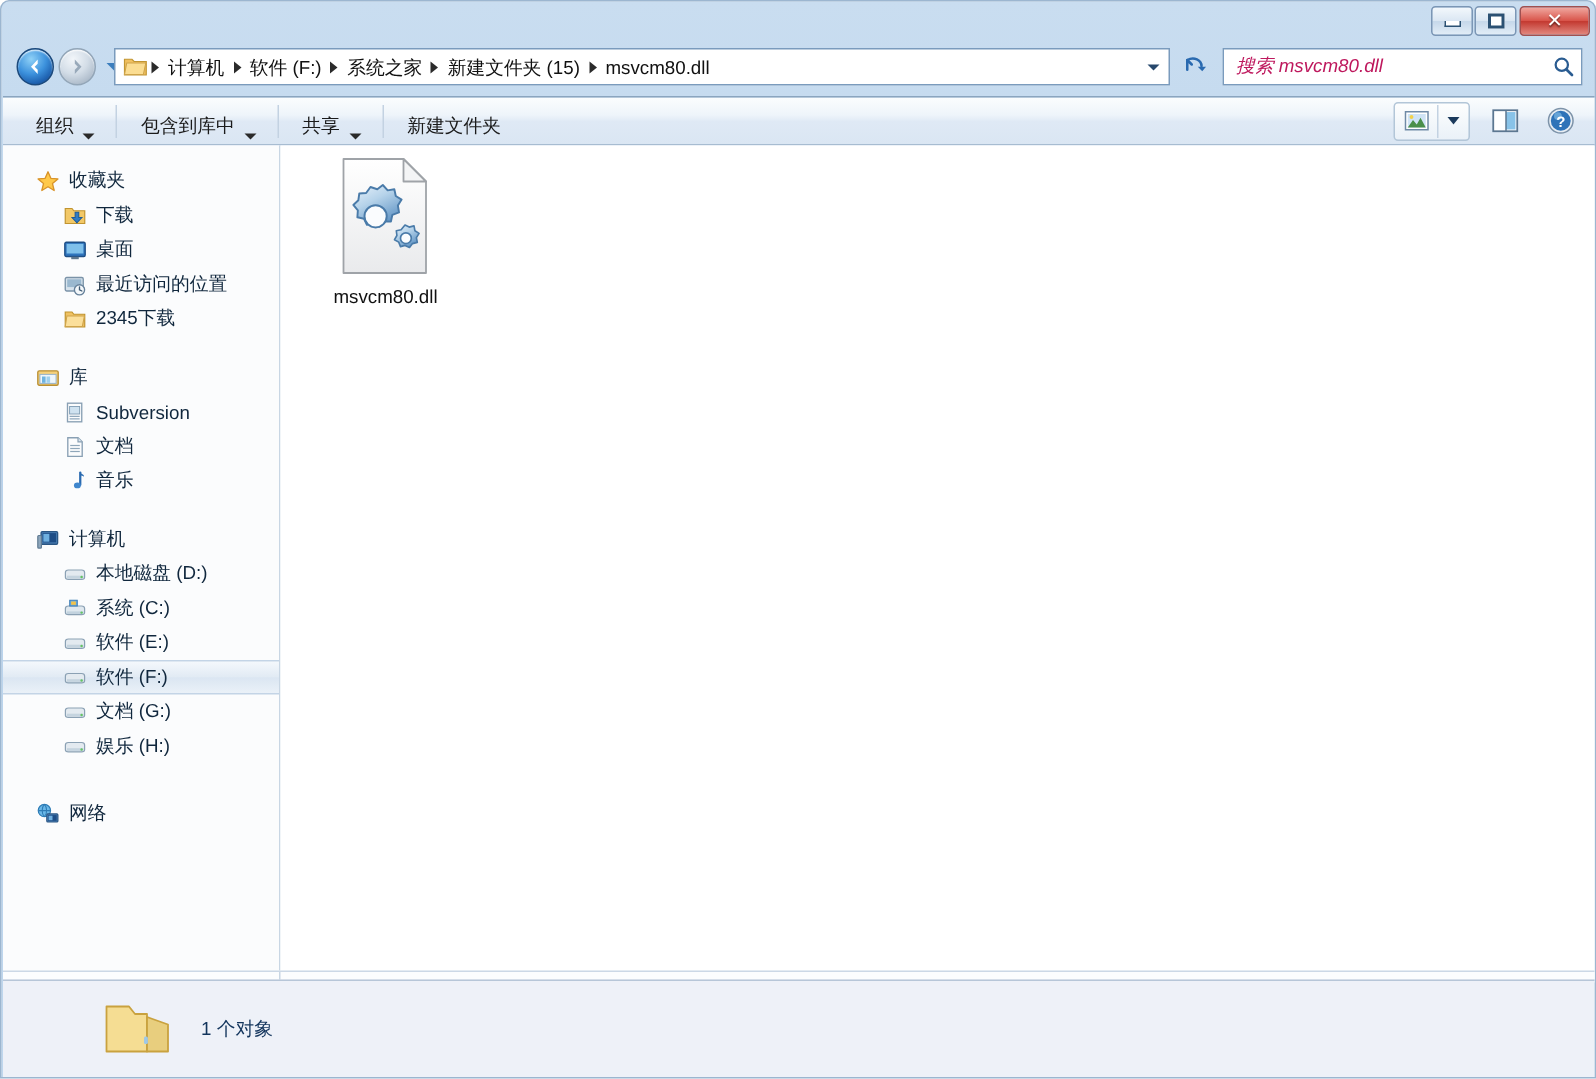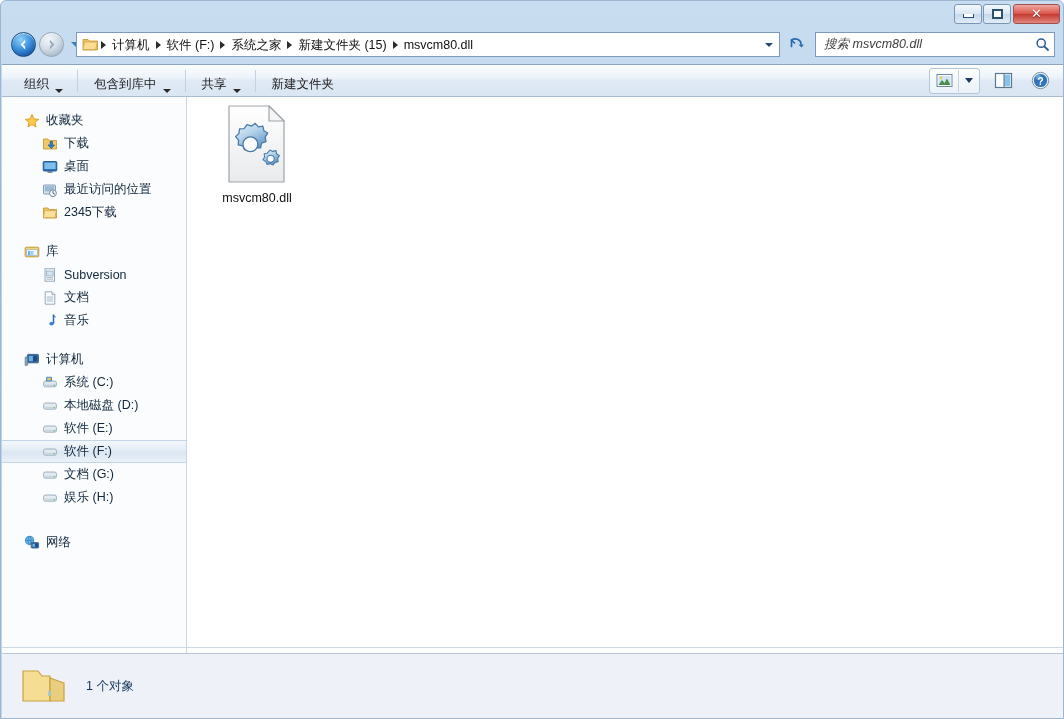--- a/index.html
+++ b/index.html
@@ -172,21 +172,21 @@
     width: 240px; height: 25px;
     box-sizing: border-box;
     background: #fff;
     border: 1px solid #7a9bbd;
     display: flex;
     align-items: center;
     padding: 0 4px 0 8px;
   }
   .searchbox .ph {
     font-style: italic;
-    color: #404040;
+    color: #be185d;
     font-size: 12.5px;
     flex: 1;
   }
 
   
   .toolbar {
     position: absolute;
     left: 1px; top: 63px;
     width: 1062px; height: 33px;
     box-sizing: border-box;
@@ -339,20 +339,21 @@
   .statusbar {
     position: absolute;
     left: 1px; top: 652px;
     width: 1062px; height: 66px;
     box-sizing: border-box;
     background: #eef1f8;
     border-top: 1px solid #b7c6d8;
     border-bottom: 1px solid #9fb4cb;
     display: flex;
     align-items: center;
+    padding-left: 48px;
   }
   .statusfolder {
     width: 48px; height: 42px;
     margin-left: 18px;
     position: relative;
     flex: 0 0 auto;
   }
   .statustext {
     margin-left: 18px;
     font-size: 12.5px;
@@ -620,39 +621,39 @@
             <rect x="4.9" y="3.9" width="4" height="5.2" fill="#6fb0e0"></rect>
             <rect x="1.2" y="5" width="2.4" height="8.4" rx="0.6" fill="#8ea7bd" stroke="#5f7a92" stroke-width="0.8"></rect>
           </svg>
         </span>
         <span class="navlabel">计算机</span>
       </div>
 
       <div class="navrow child">
         <span class="navicon">
           <svg width="16" height="16" viewBox="0 0 16 16">
+            <path d="M1.6 6.6 Q1.6 5 3.6 5 L12.4 5 Q14.4 5 14.4 6.6 L14.4 9.8 Q14.4 11.2 12.4 11.2 L3.6 11.2 Q1.6 11.2 1.6 9.8 Z" fill="#e3eaf0" stroke="#8ba1b4" stroke-width="0.8"></path>
+            <rect x="2.6" y="8.8" width="11" height="1.8" fill="#c5d4df"></rect>
+            <circle cx="12.4" cy="9.7" r="0.8" fill="#63c463"></circle>
+          </svg>
+        </span>
+        <span class="navlabel">本地磁盘 (D:)</span>
+      </div>
+
+      <div class="navrow child">
+        <span class="navicon">
+          <svg width="16" height="16" viewBox="0 0 16 16">
             <path d="M1.6 7.6 Q1.6 6 3.6 6 L12.4 6 Q14.4 6 14.4 7.6 L14.4 10.4 Q14.4 11.8 12.4 11.8 L3.6 11.8 Q1.6 11.8 1.6 10.4 Z" fill="#dfe8ef" stroke="#8ba1b4" stroke-width="0.8"></path>
             <rect x="2.6" y="9.6" width="11" height="1.7" fill="#c2d2de"></rect>
             <circle cx="12.4" cy="10.4" r="0.8" fill="#63c463"></circle>
             <path d="M4.5 2.2 L9.5 2.2 L9.5 6 L4.5 6 Z" fill="#6fb0e0" stroke="#3a7bb5" stroke-width="0.7"></path>
             <path d="M5.4 3 L8.6 3 L8.6 5.2 L5.4 5.2 Z" fill="#f2c24a"></path>
           </svg>
         </span>
         <span class="navlabel">系统 (C:)</span>
-      </div>
-
-      <div class="navrow child">
-        <span class="navicon">
-          <svg width="16" height="16" viewBox="0 0 16 16">
-            <path d="M1.6 6.6 Q1.6 5 3.6 5 L12.4 5 Q14.4 5 14.4 6.6 L14.4 9.8 Q14.4 11.2 12.4 11.2 L3.6 11.2 Q1.6 11.2 1.6 9.8 Z" fill="#e3eaf0" stroke="#8ba1b4" stroke-width="0.8"></path>
-            <rect x="2.6" y="8.8" width="11" height="1.8" fill="#c5d4df"></rect>
-            <circle cx="12.4" cy="9.7" r="0.8" fill="#63c463"></circle>
-          </svg>
-        </span>
-        <span class="navlabel">本地磁盘 (D:)</span>
       </div>
 
       <div class="navrow child">
         <span class="navicon">
           <svg width="16" height="16" viewBox="0 0 16 16">
             <path d="M1.6 6.6 Q1.6 5 3.6 5 L12.4 5 Q14.4 5 14.4 6.6 L14.4 9.8 Q14.4 11.2 12.4 11.2 L3.6 11.2 Q1.6 11.2 1.6 9.8 Z" fill="#e3eaf0" stroke="#8ba1b4" stroke-width="0.8"></path>
             <rect x="2.6" y="8.8" width="11" height="1.8" fill="#c5d4df"></rect>
             <circle cx="12.4" cy="9.7" r="0.8" fill="#63c463"></circle>
           </svg>
         </span>

